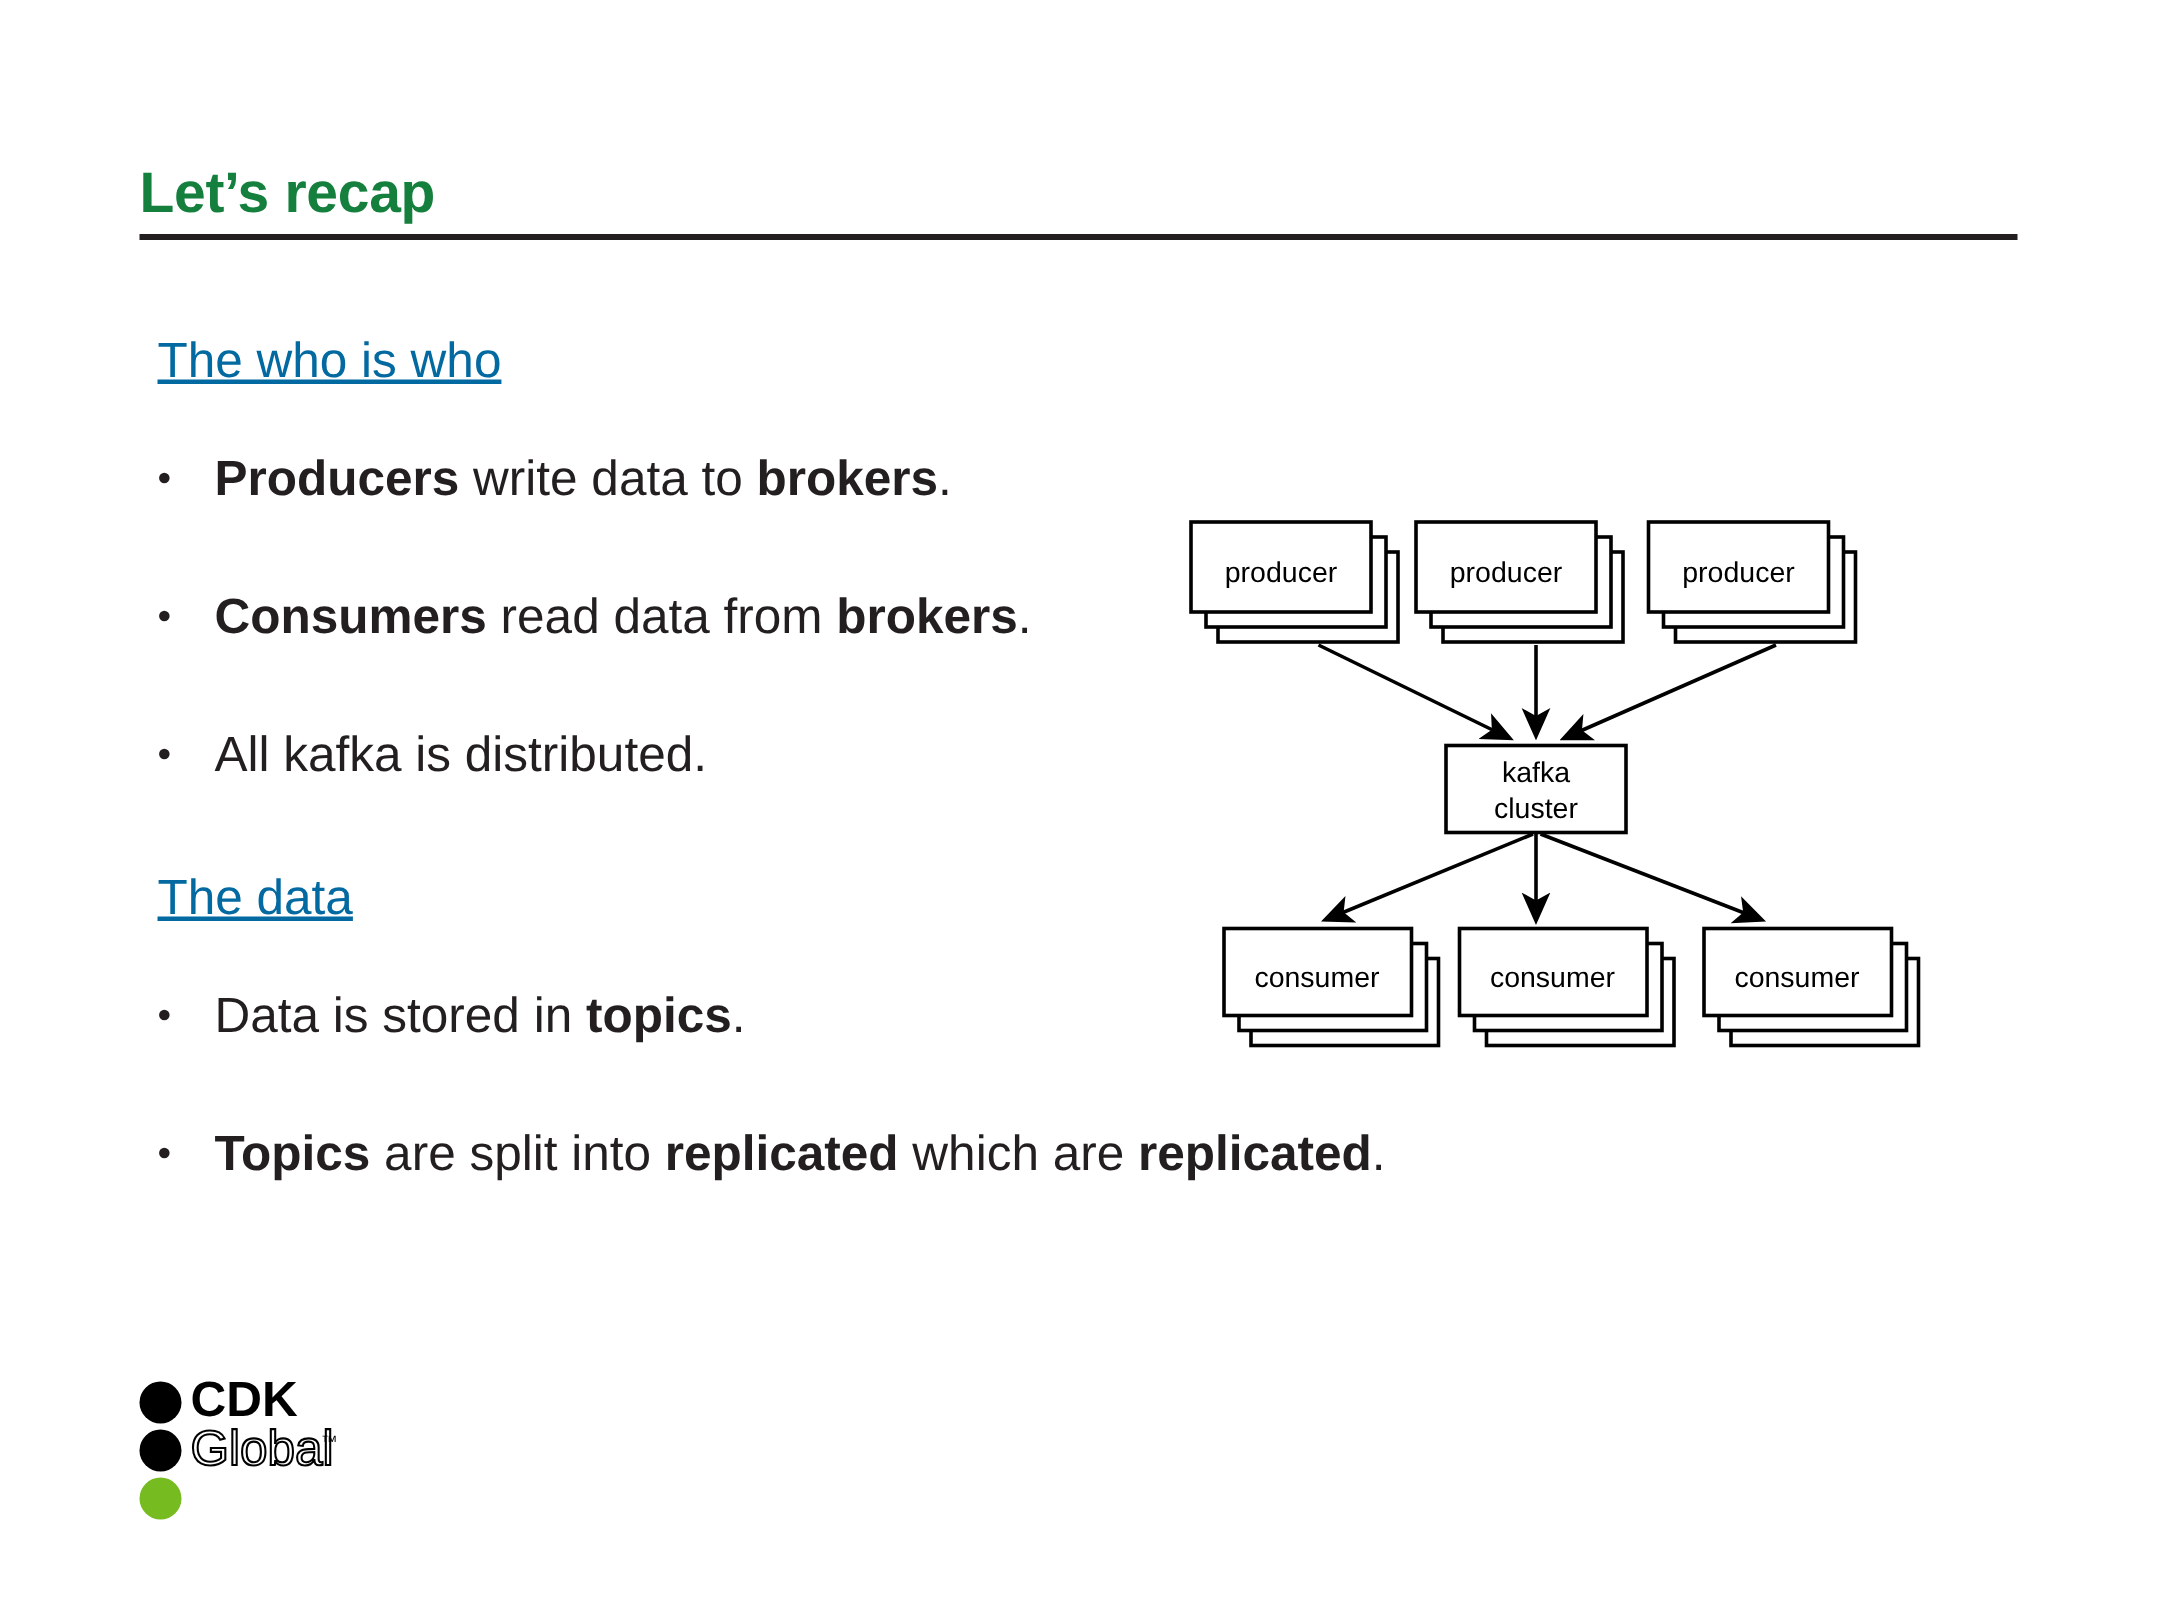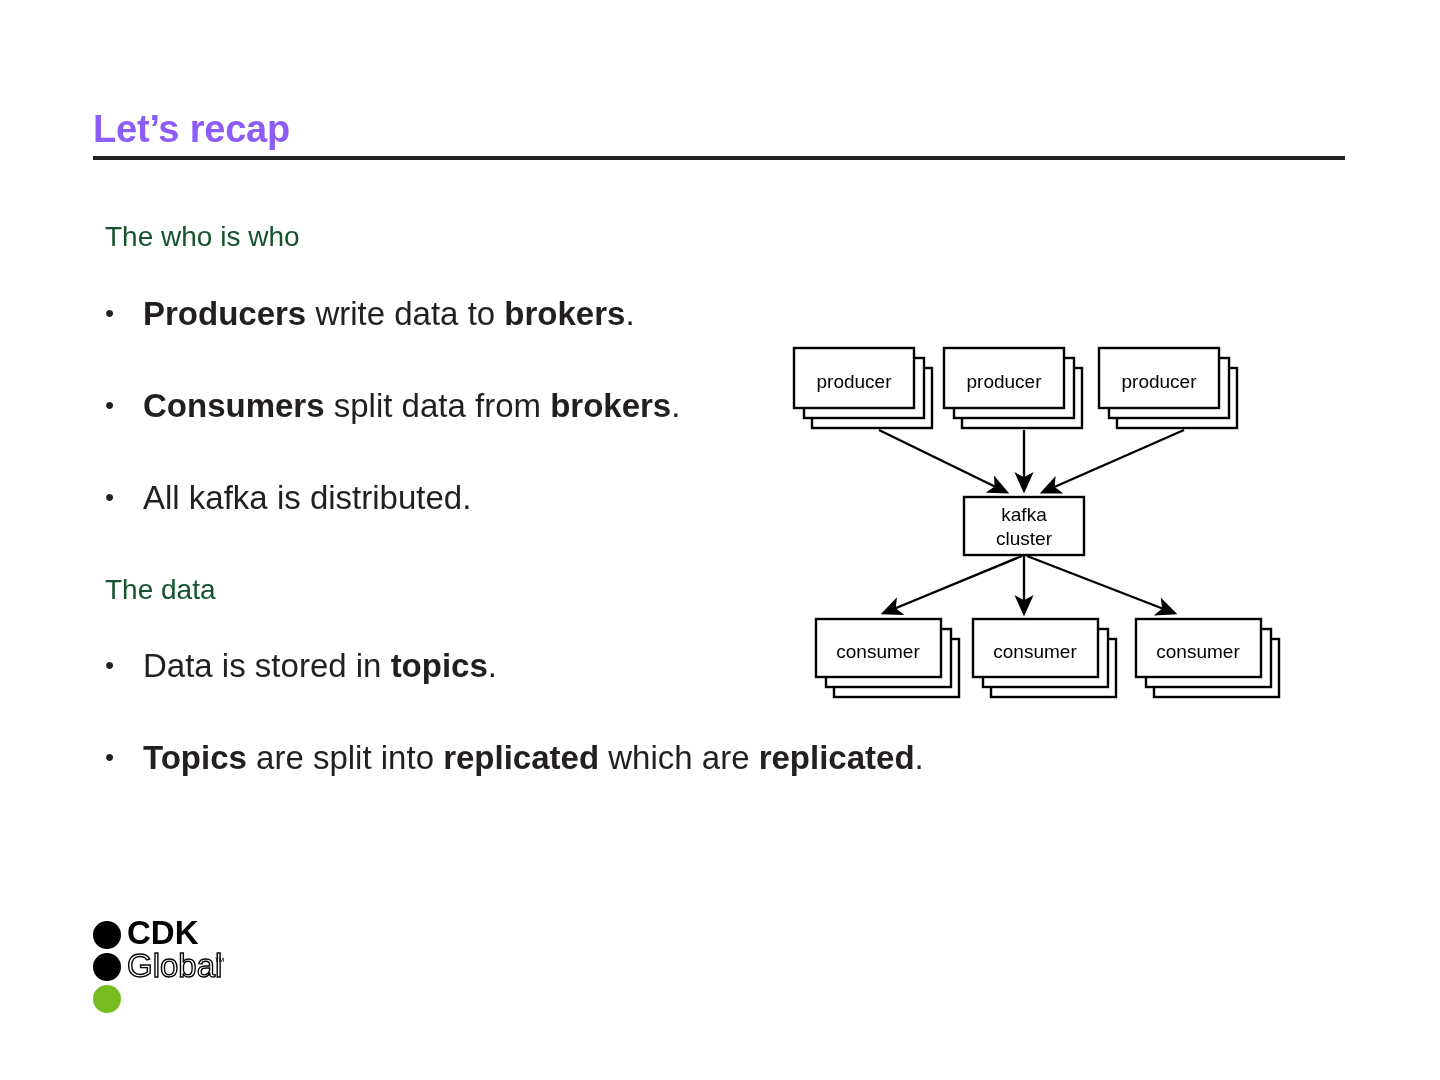--- a/index.html
+++ b/index.html
@@ -16,21 +16,21 @@
     color: #231f20;
   }
 
   
   .slide-title {
     position: absolute;
     left: 93px;
     top: 110px;
     font-size: 38px;
     font-weight: bold;
-    color: #8b5cf6;
+    color: #15803d;
     letter-spacing: -0.2px;
     line-height: 1.05;
     white-space: nowrap;
   }
   .title-rule {
     position: absolute;
     left: 93px;
     top: 156px;
     width: 1252px;
     height: 4px;
@@ -39,26 +39,27 @@
 
   
   .body-col {
     position: absolute;
     left: 105px;
     top: 222px;
     width: 1000px;
   }
 
   .section-head {
-    font-size: 28px;
+    font-size: 33px;
     font-weight: normal;
-    color: #14532d;
+    color: #0369a1;
     line-height: 1.1;
     margin: 0 0 42px 0;
     white-space: nowrap;
+    text-decoration: underline;
   }
   .section-head.second {
     margin-top: 58px;
   }
 
   .bullet-row {
     display: flex;
     align-items: flex-start;
     margin: 0 0 54px 0;
     font-size: 33px;
@@ -108,21 +109,21 @@
 
   <div class="section-head">The who is who</div>
 
   <div class="bullet-row">
     <span class="bullet-dot">•</span>
     <span class="bullet-text"><b>Producers</b><span> write data to </span><b>brokers</b><span>.</span></span>
   </div>
 
   <div class="bullet-row">
     <span class="bullet-dot">•</span>
-    <span class="bullet-text"><b>Consumers</b><span> split data from </span><b>brokers</b><span>.</span></span>
+    <span class="bullet-text"><b>Consumers</b><span> read data from </span><b>brokers</b><span>.</span></span>
   </div>
 
   <div class="bullet-row">
     <span class="bullet-dot">•</span>
     <span class="bullet-text"><span>All kafka is distributed.</span></span>
   </div>
 
   <div class="section-head second">The data</div>
 
   <div class="bullet-row">

